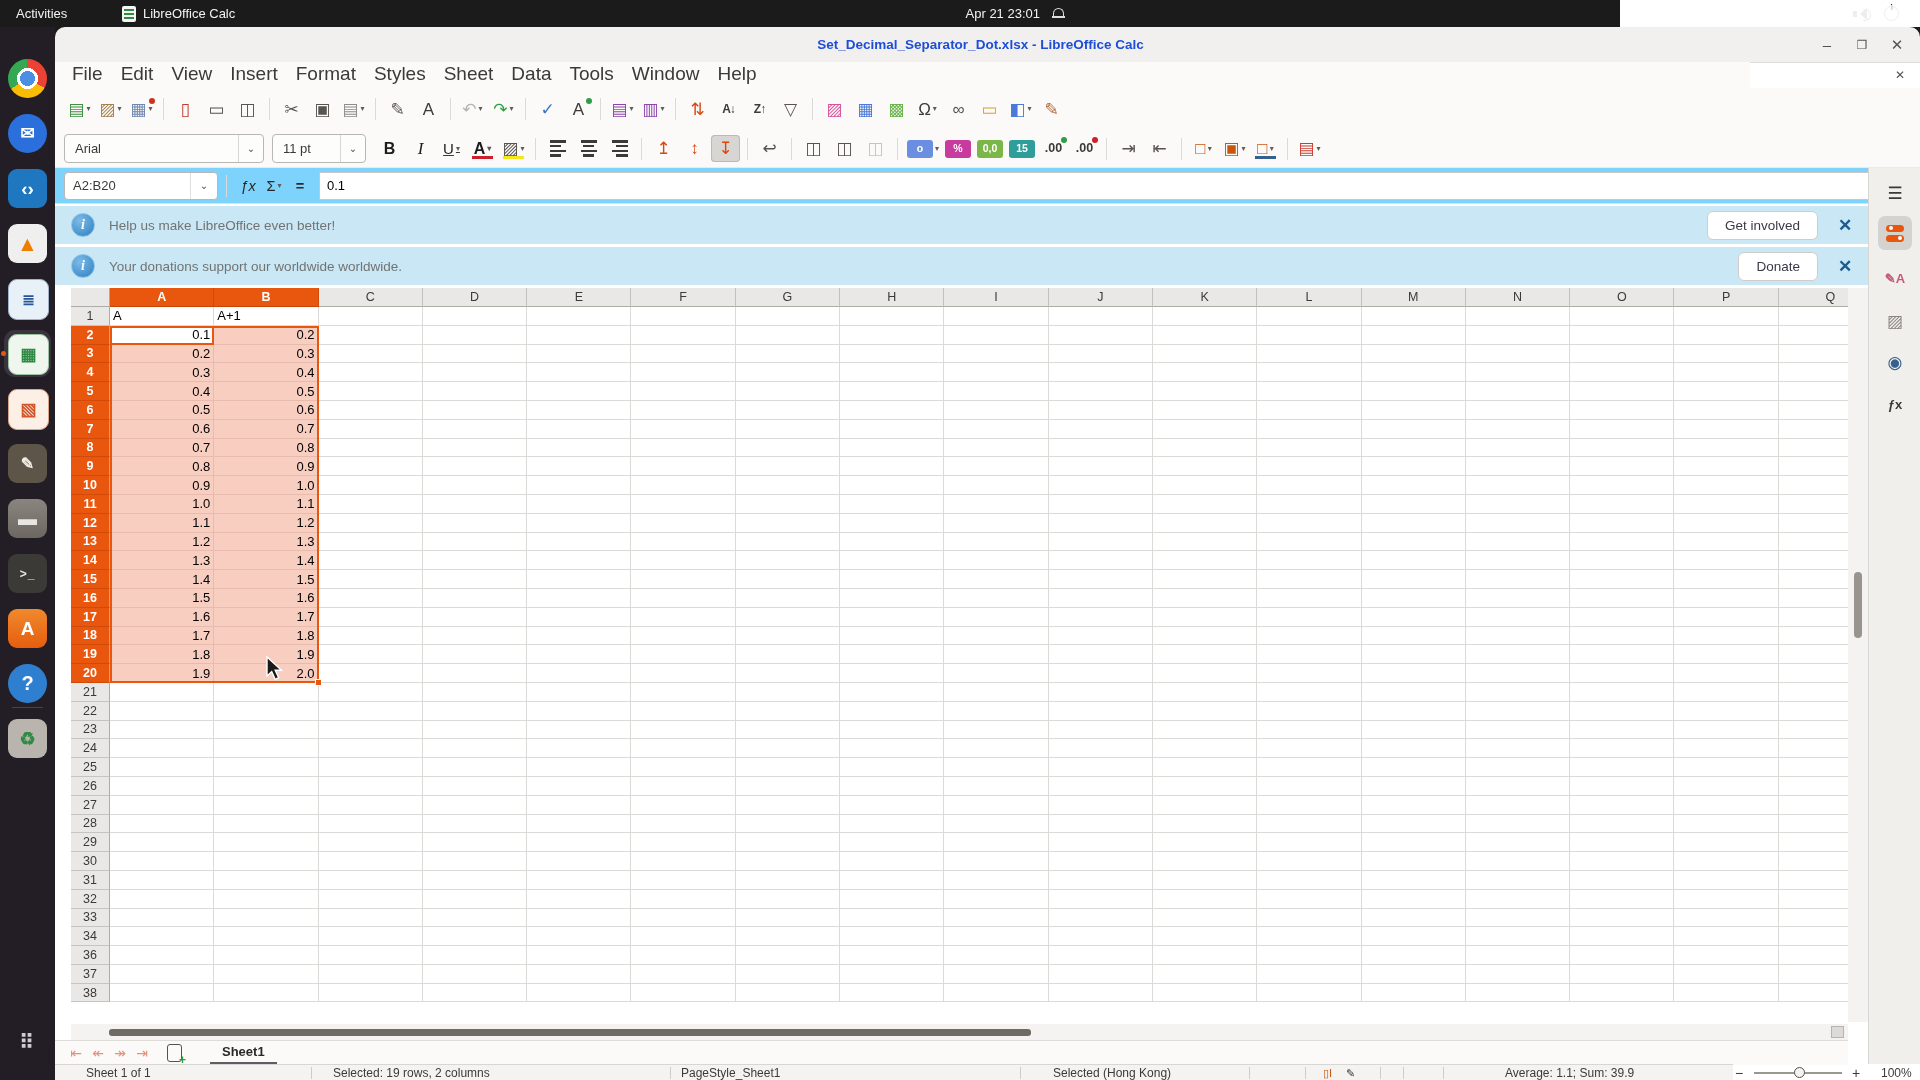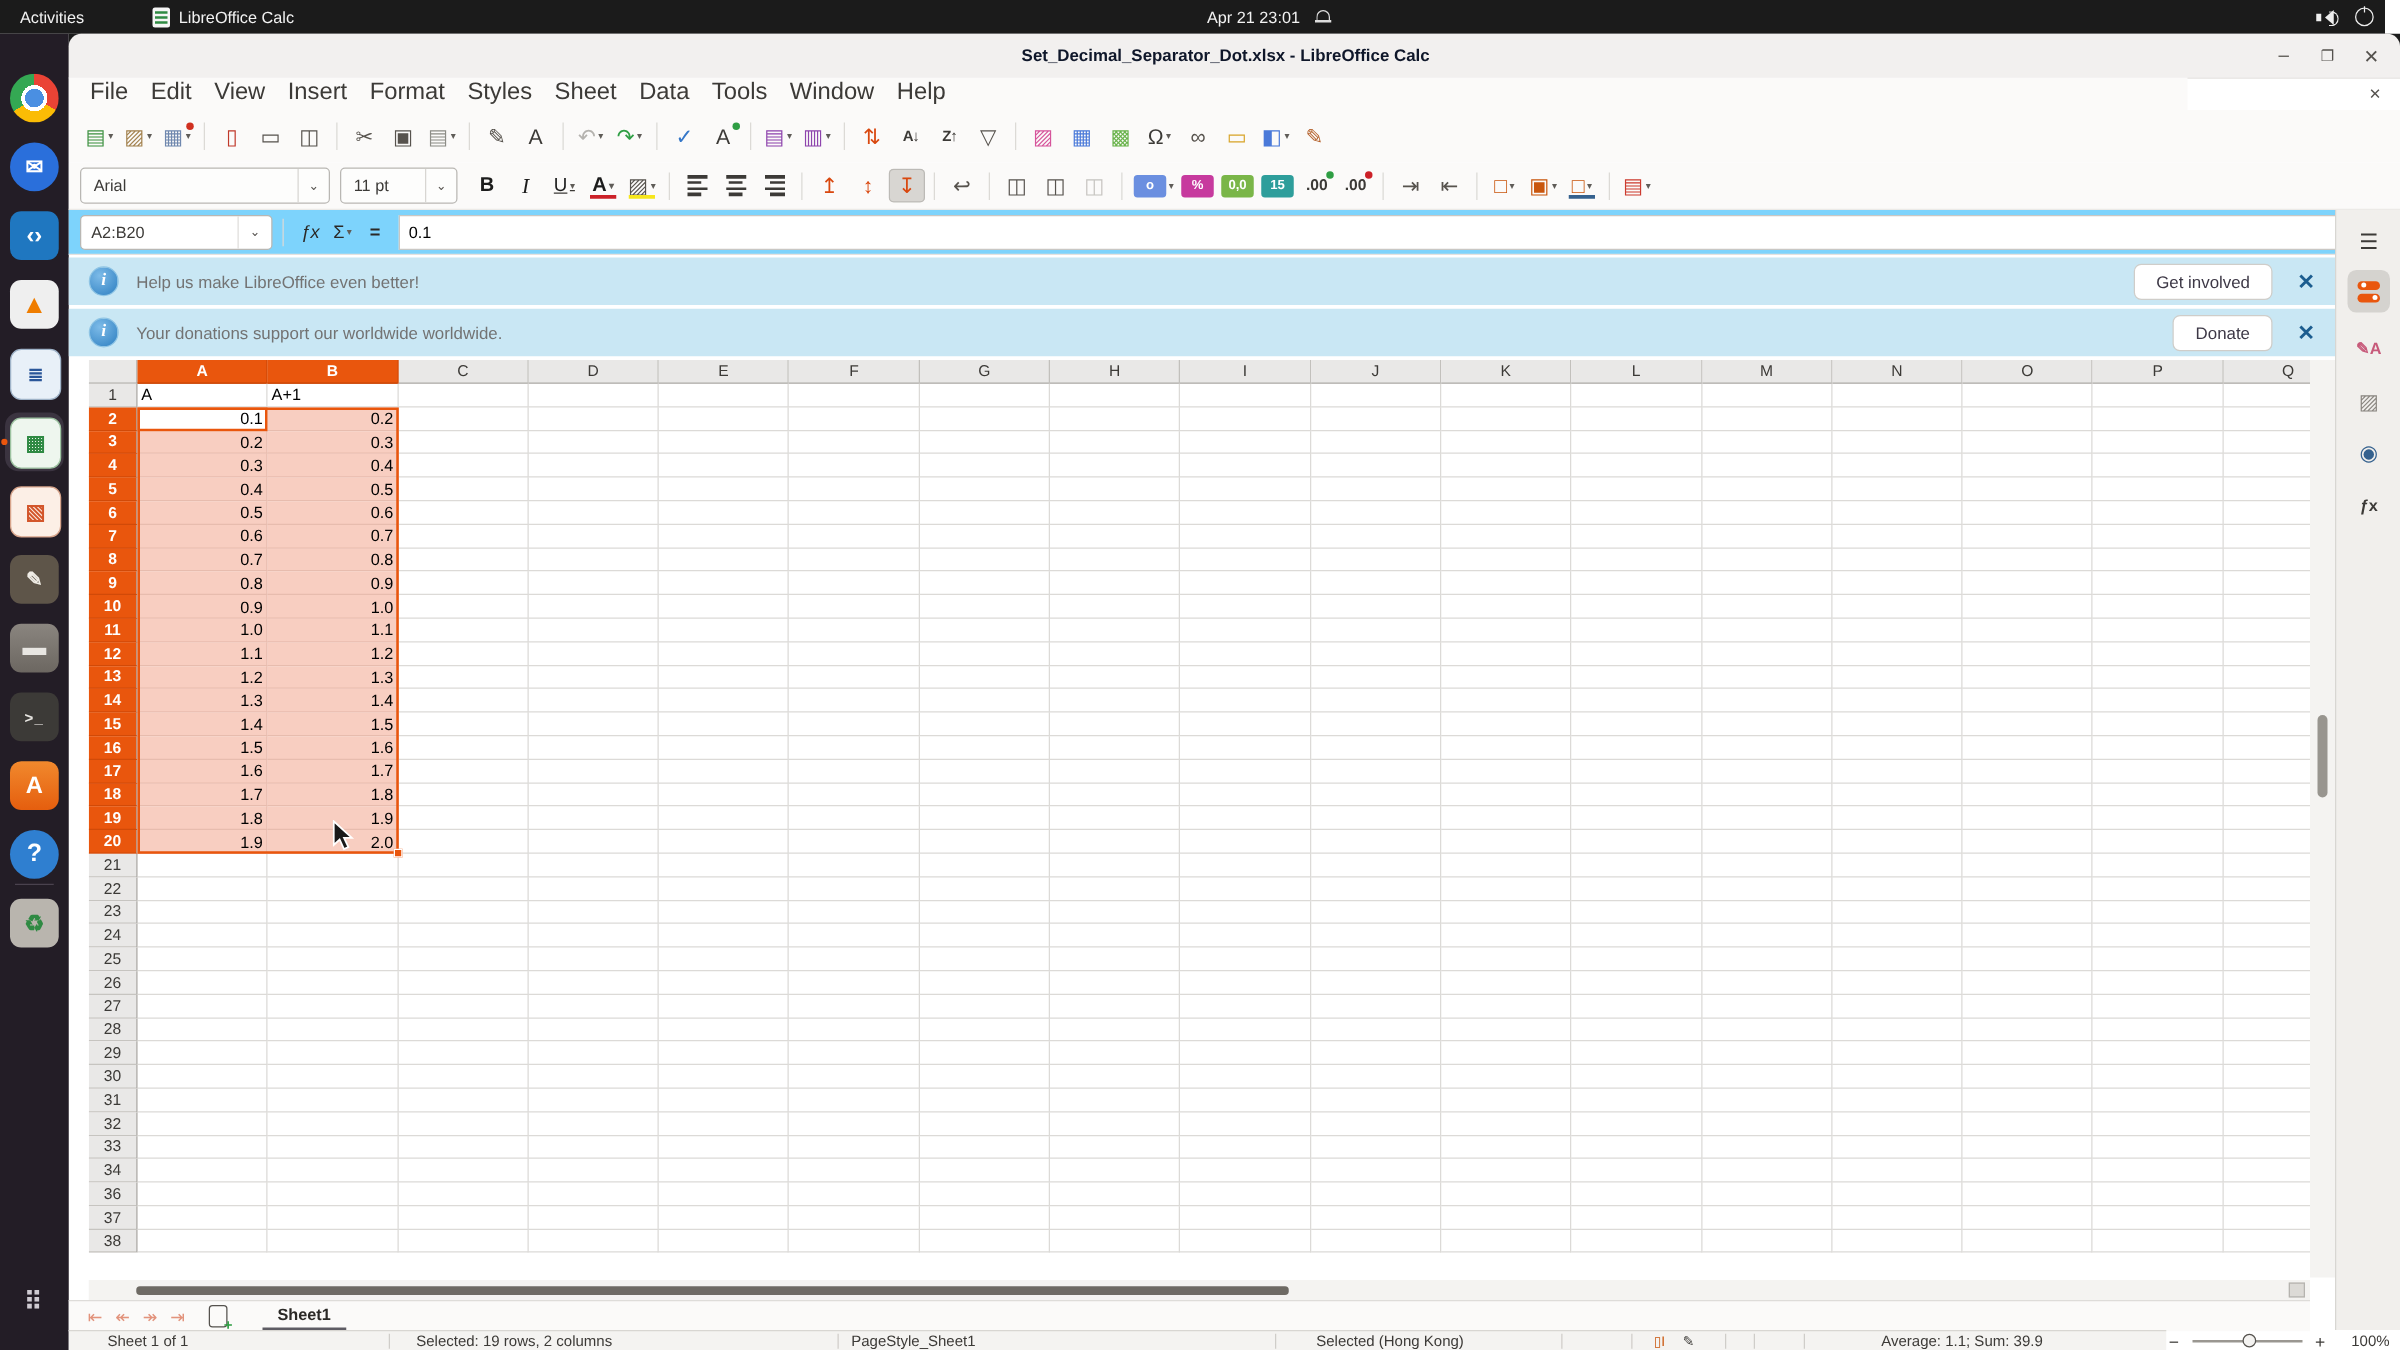--- a/index.html
+++ b/index.html
@@ -1,20 +1,20 @@
 <!DOCTYPE html>
 <html><head>
 <meta charset="utf-8">
 <style>
   html,body{margin:0;padding:0}
   body{width:1920px;height:1080px;position:relative;overflow:hidden;background:#fff;
        font-family:"Liberation Sans",sans-serif;color:#3c3a37;-webkit-font-smoothing:antialiased}
 
   
-  .topbar{position:absolute;left:0;top:0;width:1908px;height:27px;background:#1b1b1b;color:#f2f2f2;font-size:13px}
+  .topbar{position:absolute;left:0;top:0;width:1620px;height:27px;background:#1b1b1b;color:#f2f2f2;font-size:13px}
   .topbar .item{position:absolute;top:0;height:27px;display:flex;align-items:center;gap:7px}
   .appmini{width:14px;height:16px;background:#f5f5f5;border-radius:2px;position:relative}
   .appmini::before{content:"";position:absolute;left:2px;top:3px;right:2px;height:2px;background:#2f8a43;box-shadow:0 4px 0 #2f8a43,0 8px 0 #2f8a43}
   .bell{width:13px;height:13px;position:relative}
   .bell::before{content:"";position:absolute;left:1px;top:1px;width:9px;height:8px;border:1.5px solid #ddd;border-bottom:none;border-radius:6px 6px 0 0}
   .bell::after{content:"";position:absolute;left:0;top:9px;width:13px;height:1.5px;background:#ddd;box-shadow:5px 2px 0 -3px #ddd}
   .spk{width:15px;height:12px;position:relative}
   .spk::before{content:"";position:absolute;left:0;top:3px;width:4px;height:6px;background:#eee}
   .spk::after{content:"";position:absolute;left:1px;top:0;border:6px solid transparent;border-right:7px solid #eee}
   .spkwave{position:absolute;left:10px;top:1px;width:7px;height:10px;border:1.6px solid #eee;border-left:none;border-radius:0 8px 8px 0}
@@ -41,21 +41,21 @@
   .ic-files{background:linear-gradient(#7d7archive,#6c6761);background:linear-gradient(#8a857f,#6c6761);color:#e8e6e2}
   .ic-term{background:#3c3a37;color:#e8e6e2;font-size:12px;letter-spacing:1px}
   .ic-soft{background:linear-gradient(#f1892d,#e55e0e);color:#fff}
   .ic-help{background:#2f7fd0;border-radius:50%;color:#fff;font-size:20px}
   .ic-trash{background:#b9b5ae;color:#2f8a43;font-size:18px}
   .ic-apps{background:none;color:#cfcbd2;font-size:20px;letter-spacing:2px}
 
   
   .titleback{position:absolute;left:55px;top:27px;width:1865px;height:35px;background:#1b1b1b}
   .titlebar{position:absolute;left:55px;top:27px;width:1865px;height:35px;background:#f2f0ef;border-radius:10px 10px 0 0;border-bottom:1px solid #dedcd9}
-  .title{position:absolute;left:0;right:14px;top:0;height:35px;display:flex;align-items:center;justify-content:center;font-size:13.5px;font-weight:bold;color:#0f172a}
+  .title{position:absolute;left:0;right:14px;top:0;height:35px;display:flex;align-items:center;justify-content:center;font-size:13.5px;font-weight:bold;color:#1d4ed8}
   .winbtn{position:absolute;top:0;height:35px;width:30px;display:flex;align-items:center;justify-content:center;font-size:15px;color:#55524e}
   .menubar{position:absolute;left:55px;top:62px;width:1695px;height:26px;background:#fbfaf9;display:flex;align-items:flex-end;padding-left:8px;box-sizing:border-box;font-size:19px}
   .menu-item{padding:3px 9px;border-radius:4px;white-space:nowrap}
   .closedoc{position:absolute;top:62px;left:1888px;width:24px;height:26px;display:flex;align-items:center;justify-content:center;font-size:12px;color:#55524e}
 
   
   .tb{position:absolute;left:55px;background:#fbfaf9;display:flex;align-items:center;box-sizing:border-box;padding-left:9px}
   .tb1{top:88px;width:1865px;height:42px}
   .tb2{top:130px;width:1865px;height:38px;border-bottom:1px solid #eceae7}
   .tbi{height:27px;min-width:25px;display:inline-flex;align-items:center;justify-content:center;margin:0 1px;padding:0 2px;

